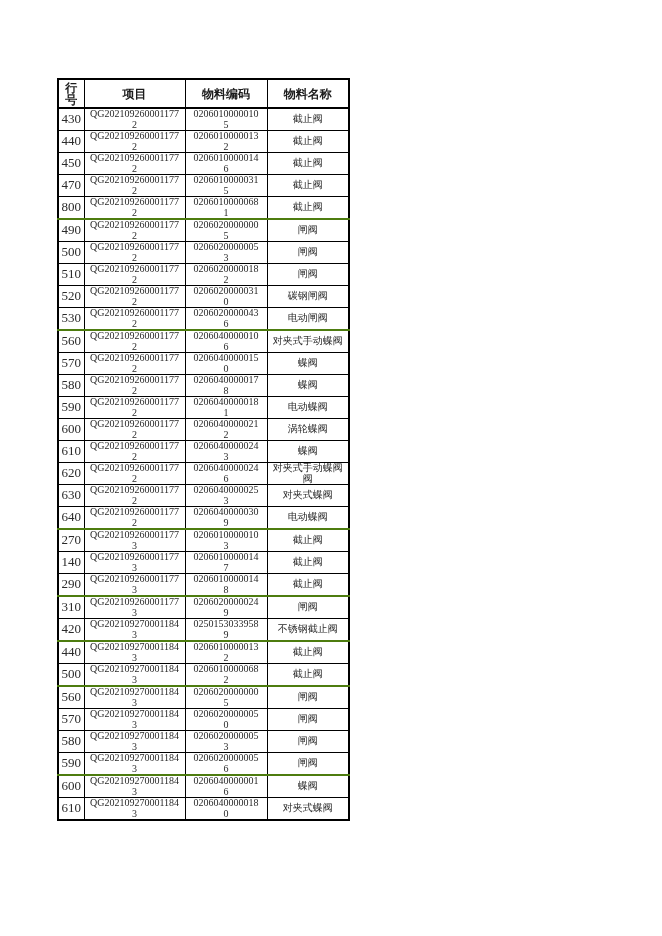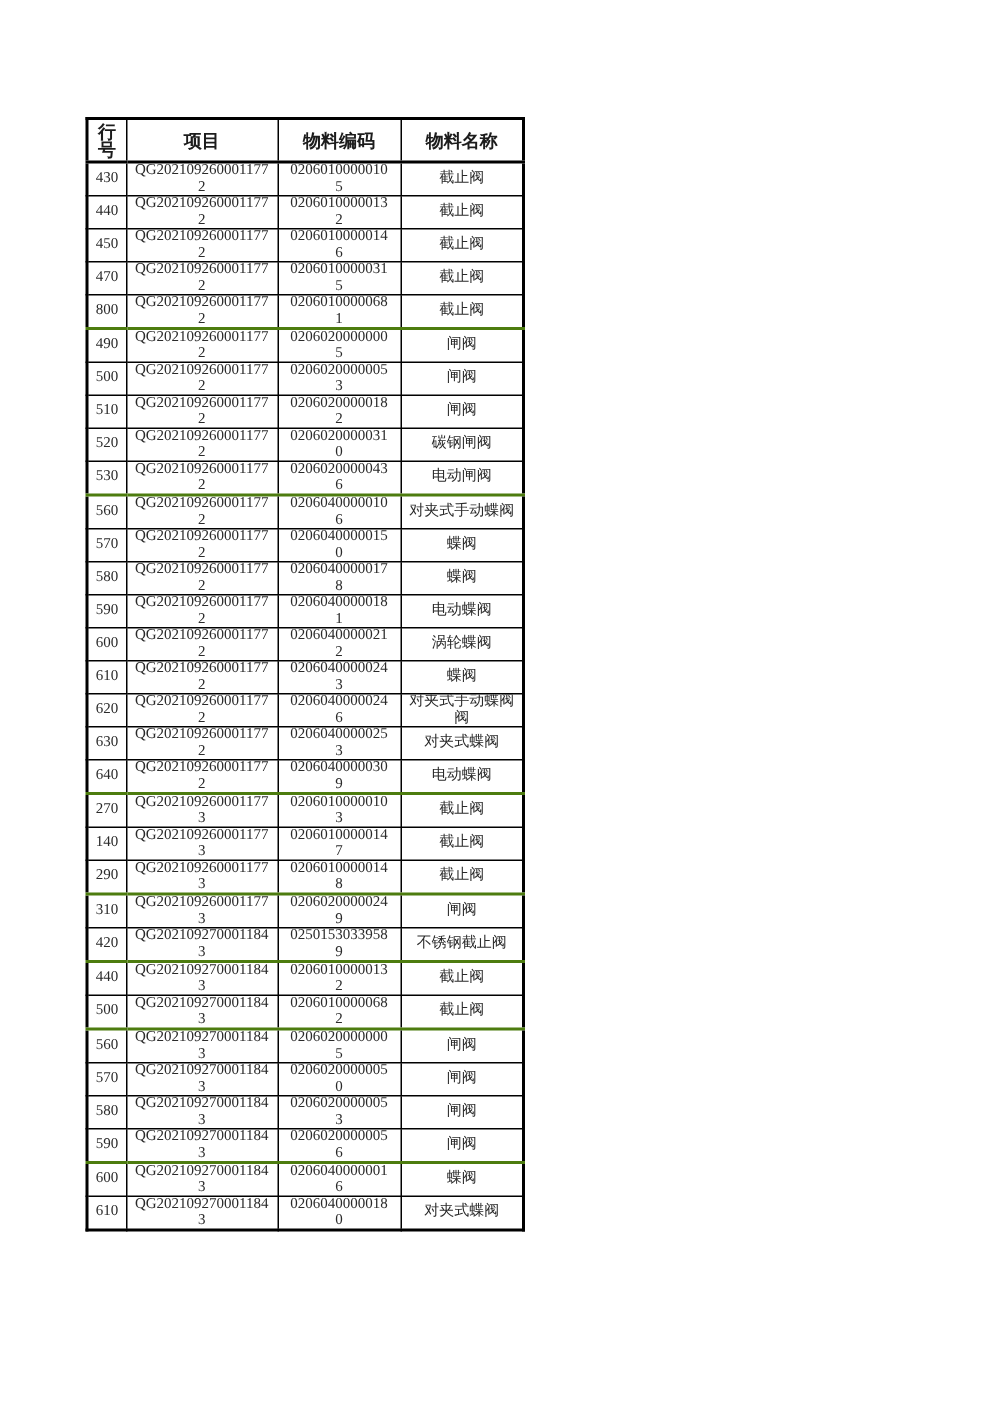--- a/index.html
+++ b/index.html
@@ -45,21 +45,21 @@
     padding: 1px 0;
     border-bottom: 2px solid #000000;
     color: #1c1c1c;
   }
   tbody td {
     font-size: 10px;
     line-height: 10.5px;
     height: 21px;
   }
   tbody td.cell-line-no {
-    font-size: 10px;
+    font-size: 13px;
   }
   tr.thick-top td {
     border-top: 2px solid #4d7c0f;
   }
 </style>
 </head>
 <body>
 
 <div class="page">
   <table class="materials-table">

